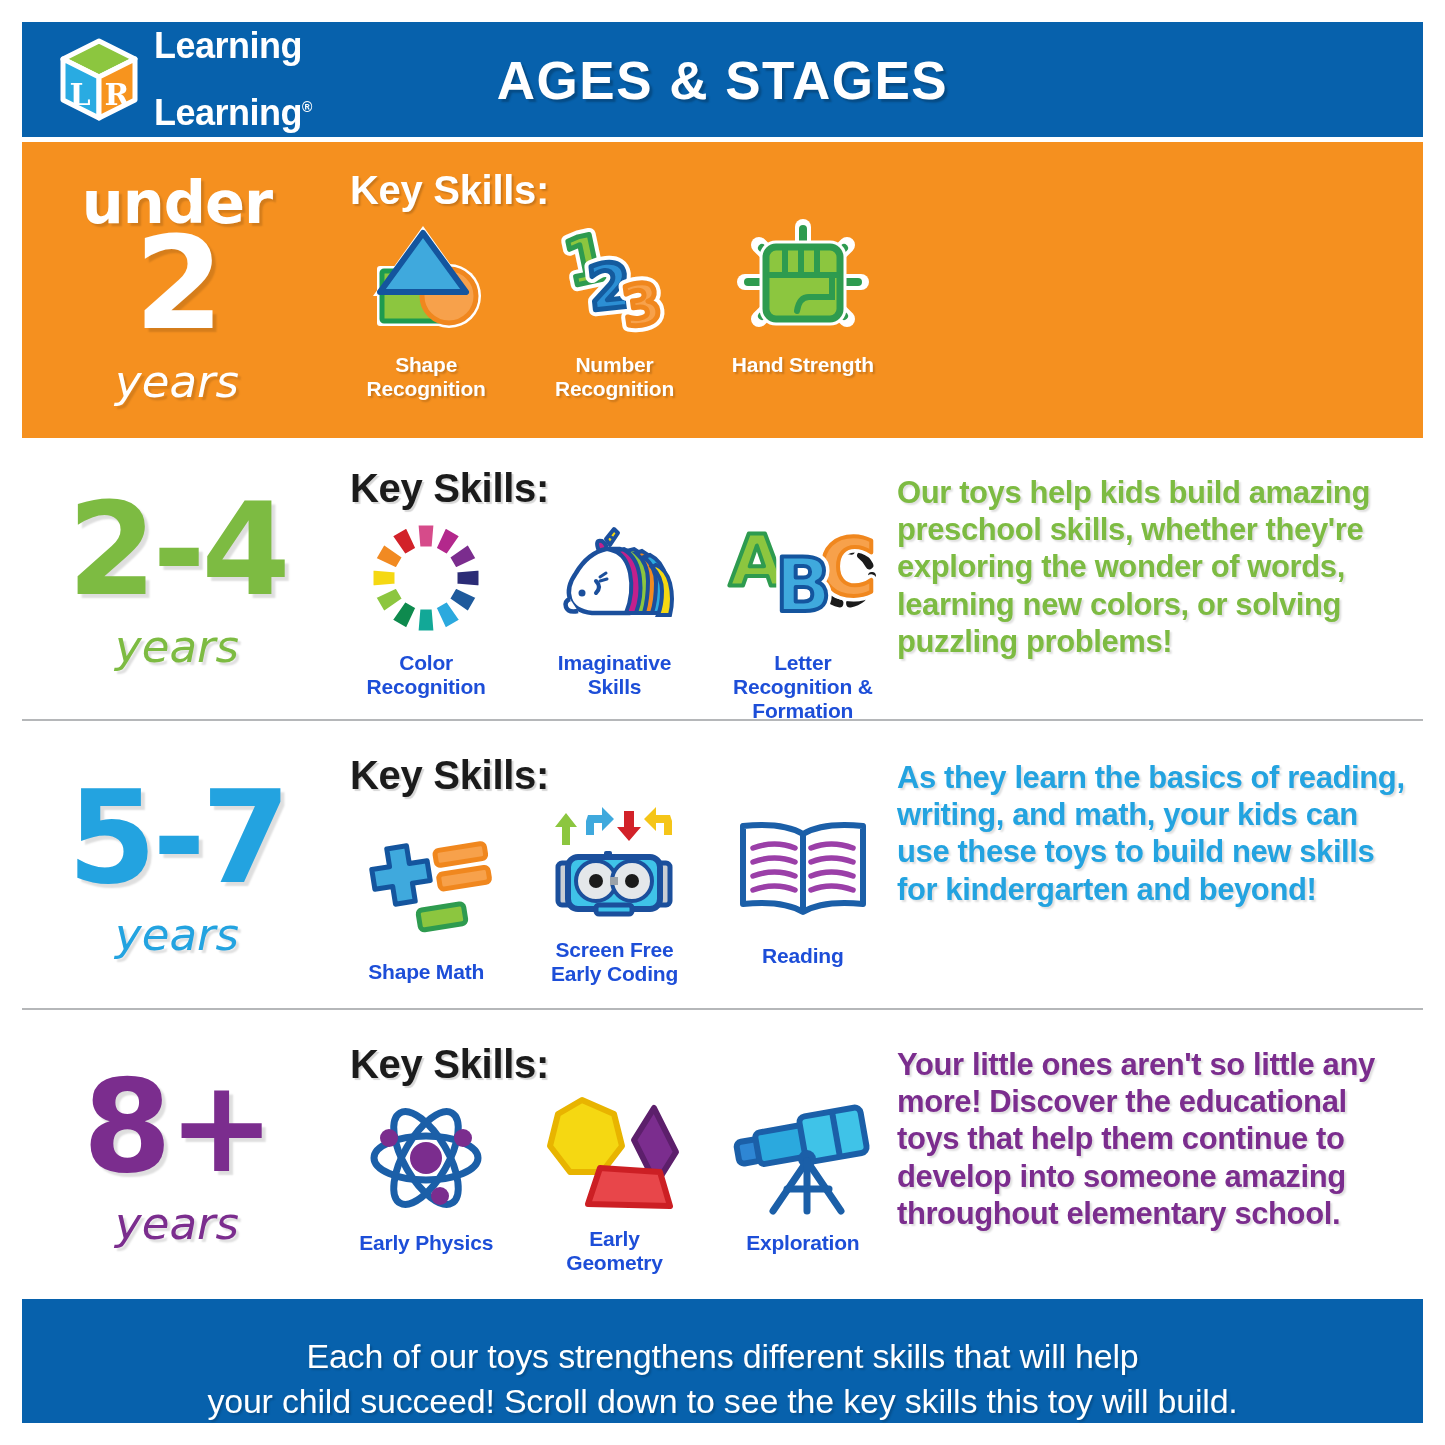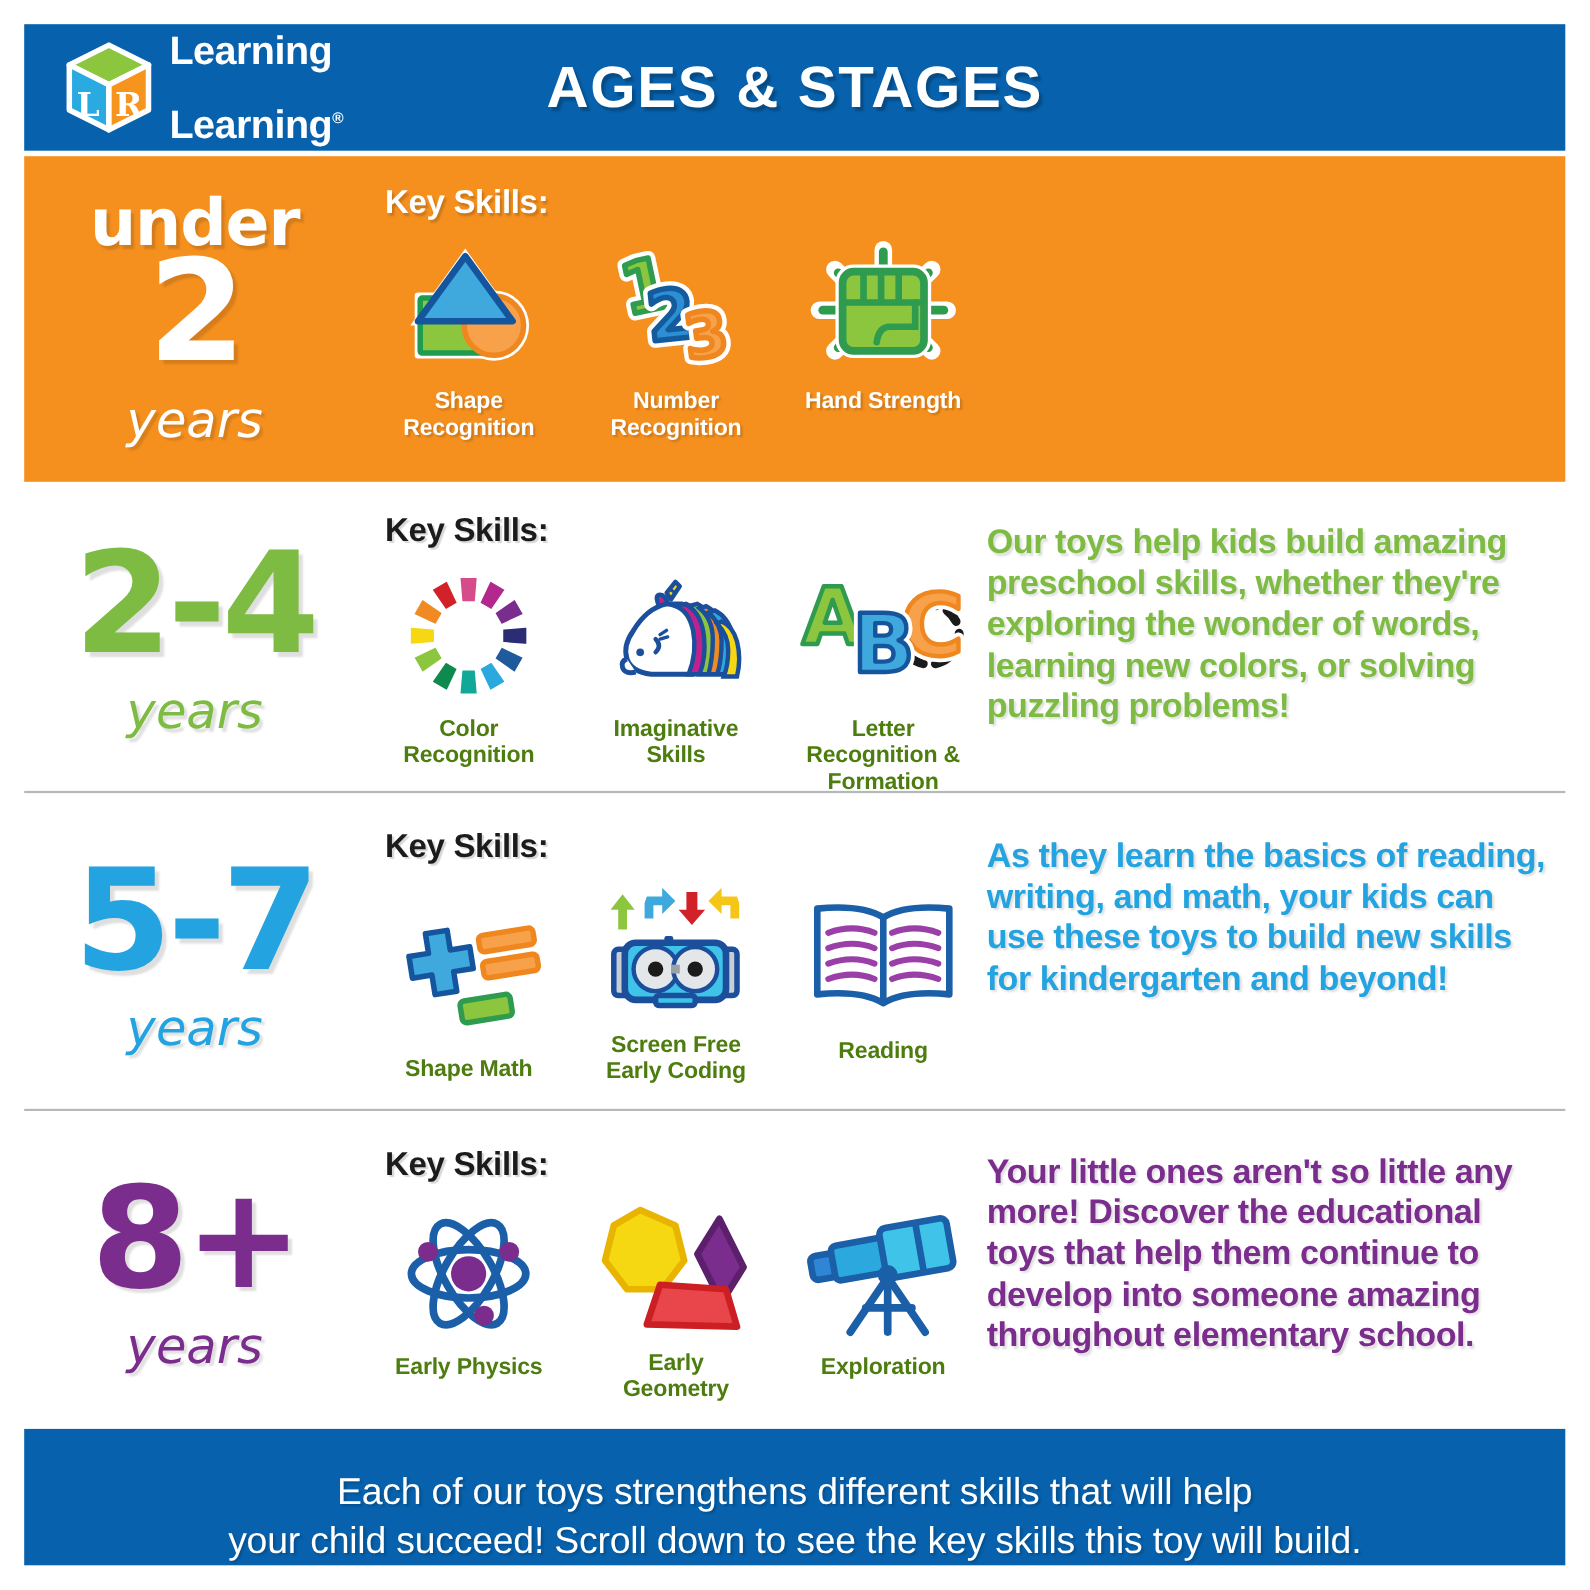--- a/index.html
+++ b/index.html
@@ -81,38 +81,38 @@
   .c-blue   { color: #23A3E0; }
   .c-purple { color: #7B2D8E; }
 
   
   .skills-col {
     flex: 0 0 565px; width: 565px; position: relative; height: 100%;
     padding-top: 26px;
   }
   .key-skills-label {
     position: absolute; left: 18px; top: 26px;
-    font-size: 30px; font-weight: 700; color: #1b1b1b;
+    font-size: 40px; font-weight: 700; color: #1b1b1b;
     text-shadow: 2px 2px 1px rgba(0,0,0,0.16);
     letter-spacing: -0.3px;
   }
   .key-skills-label.on-orange { color: #ffffff; text-shadow: 2px 2px 2px rgba(0,0,0,0.18); }
   .skill-items {
     display: flex; position: absolute; left: 0; right: 0;
     top: 74px; justify-content: space-around; align-items: flex-start;
   }
   .skill {
     width: 180px; display: flex; flex-direction: column;
     align-items: center;
   }
   .skill-icon { height: 128px; display: flex; align-items: center; justify-content: center; }
   .skill-label {
     margin-top: 9px; text-align: center;
     font-size: 21px; font-weight: 700; line-height: 1.14;
-    color: #4d7c0f; letter-spacing: -0.2px;
+    color: #1d4ed8; letter-spacing: -0.2px;
   }
   .skill-label.on-orange { color: #ffffff; text-shadow: 2px 2px 2px rgba(0,0,0,0.18); }
 
   
   .desc-col {
     flex: 1 1 auto; height: 100%;
     display: flex; align-items: flex-start; padding-top: 42px;
     padding-right: 14px;
   }
   .desc {

